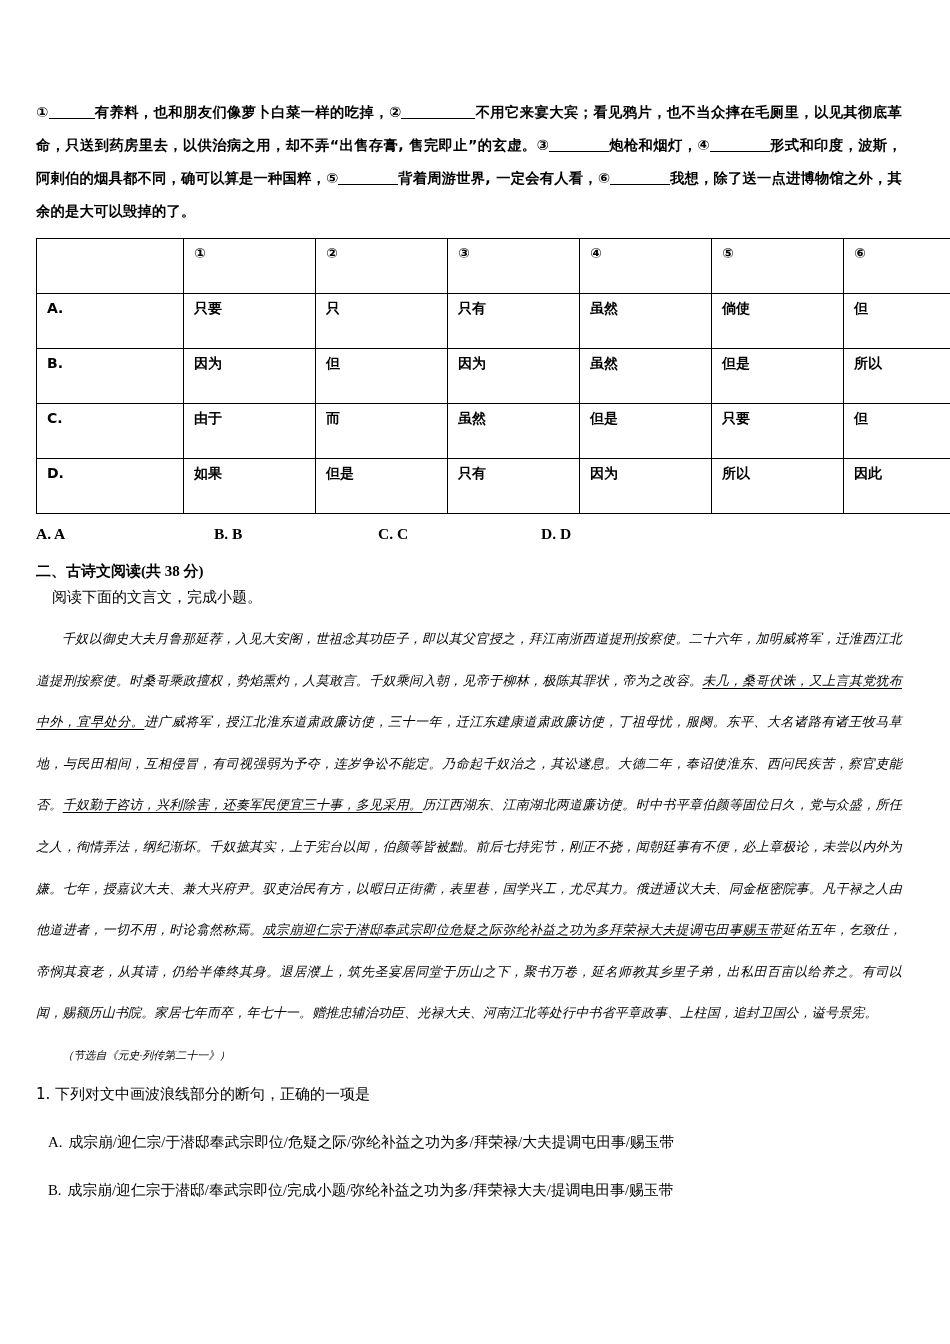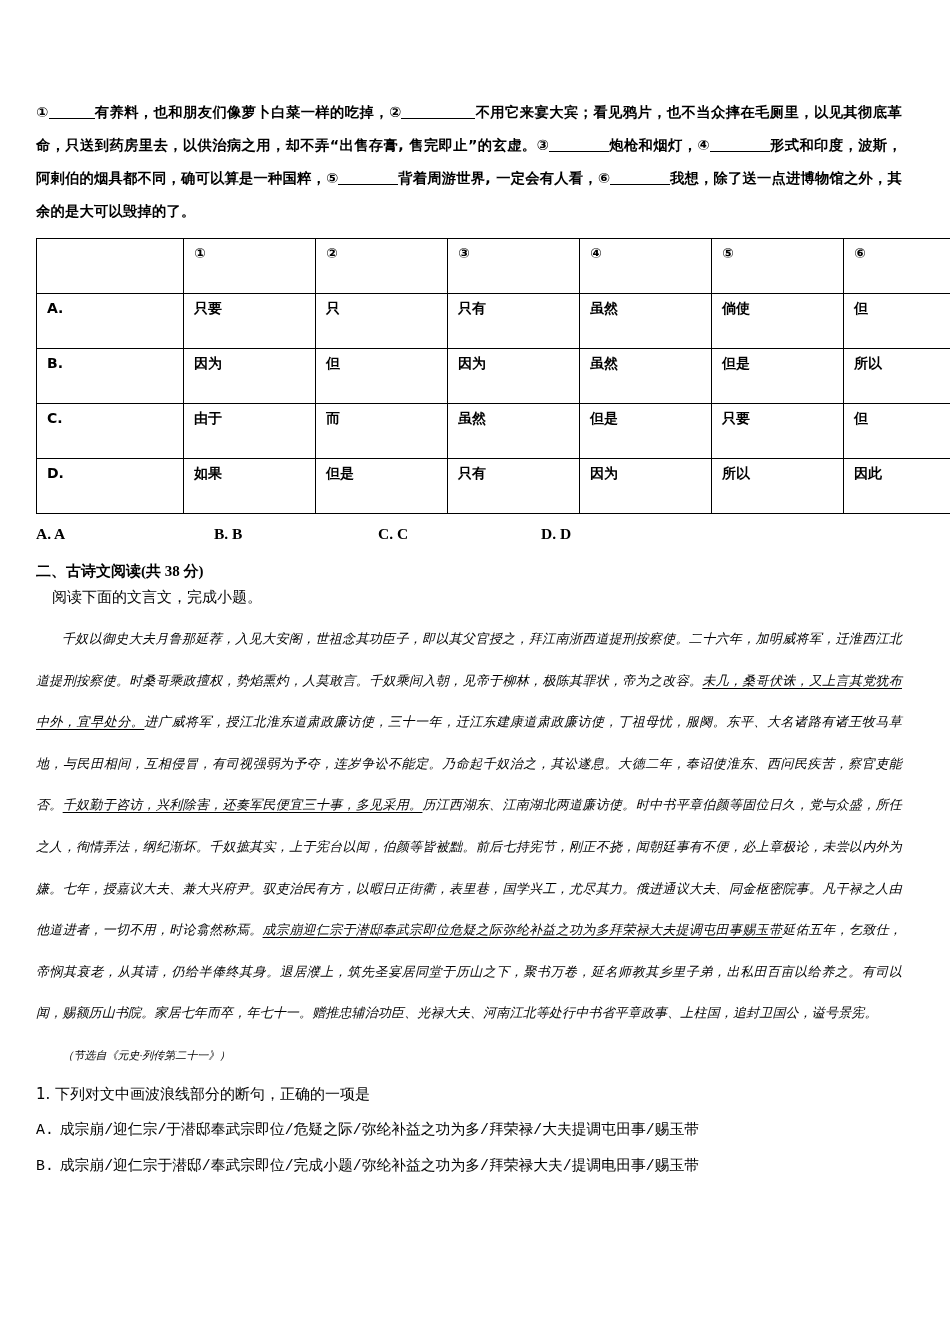--- a/index.html
+++ b/index.html
@@ -130,24 +130,24 @@
   }
 
   
   .q-line {
     font-family: "DejaVu Sans", "Liberation Sans", sans-serif;
     font-size: 15px;
     line-height: 36px;
     margin: 2px 0 0 0;
   }
   .choice {
-    font-family: Liberation Mono, monospace;
+    font-family: Liberation Serif, serif;
     font-size: 14.8px;
     line-height: 36px;
-    margin: 0;
+    margin: 12px;
     white-space: nowrap;
   }
   .choice .lbl { margin-right: 6px; }
 </style>
 </head>
 <body>
 
 <div class="page">
   <div class="content">
 

